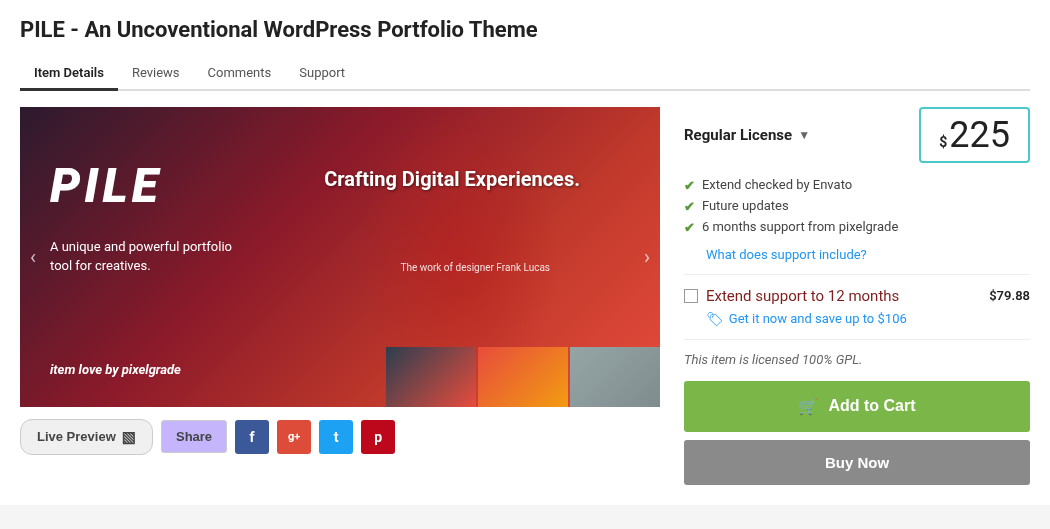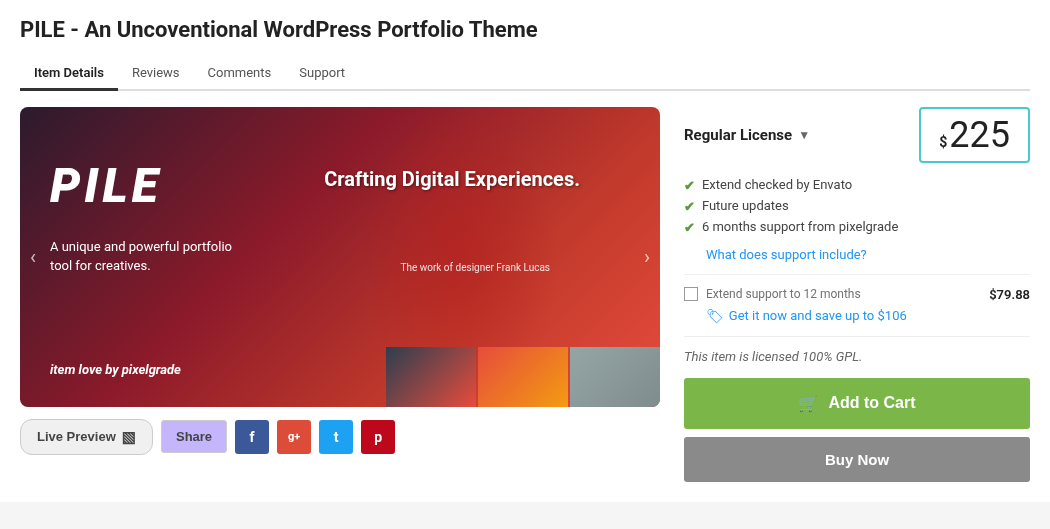--- a/index.html
+++ b/index.html
@@ -44,21 +44,21 @@
       display: flex;
       gap: 24px;
     }
     .preview-section {
       flex: 0 0 640px;
     }
     .preview-image {
       width: 640px;
       height: 300px;
       background: linear-gradient(135deg, #2c1a2e 0%, #8b1a2a 40%, #c0392b 70%, #e74c3c 100%);
-      border-radius: 8px;
+      border-radius: 0;
       position: relative;
       overflow: hidden;
       display: flex;
       align-items: center;
     }
     .preview-image .pile-text {
       position: absolute;
       left: 30px;
       top: 50px;
       color: #fff;
@@ -252,22 +252,22 @@
       margin-bottom: 6px;
     }
     .extend-checkbox {
       width: 14px;
       height: 14px;
       border: 1px solid #999;
       background: #fff;
       flex-shrink: 0;
     }
     .extend-label {
-      font-size: 12px;
-      color: #737373;
+      font-size: 15px;
+      color: #7f1d1d;
       flex: 1;
     }
     .extend-price {
       font-size: 13px;
       font-weight: 600;
       color: #222;
     }
     .save-link {
       color: #2196f3;
       font-size: 13px;

